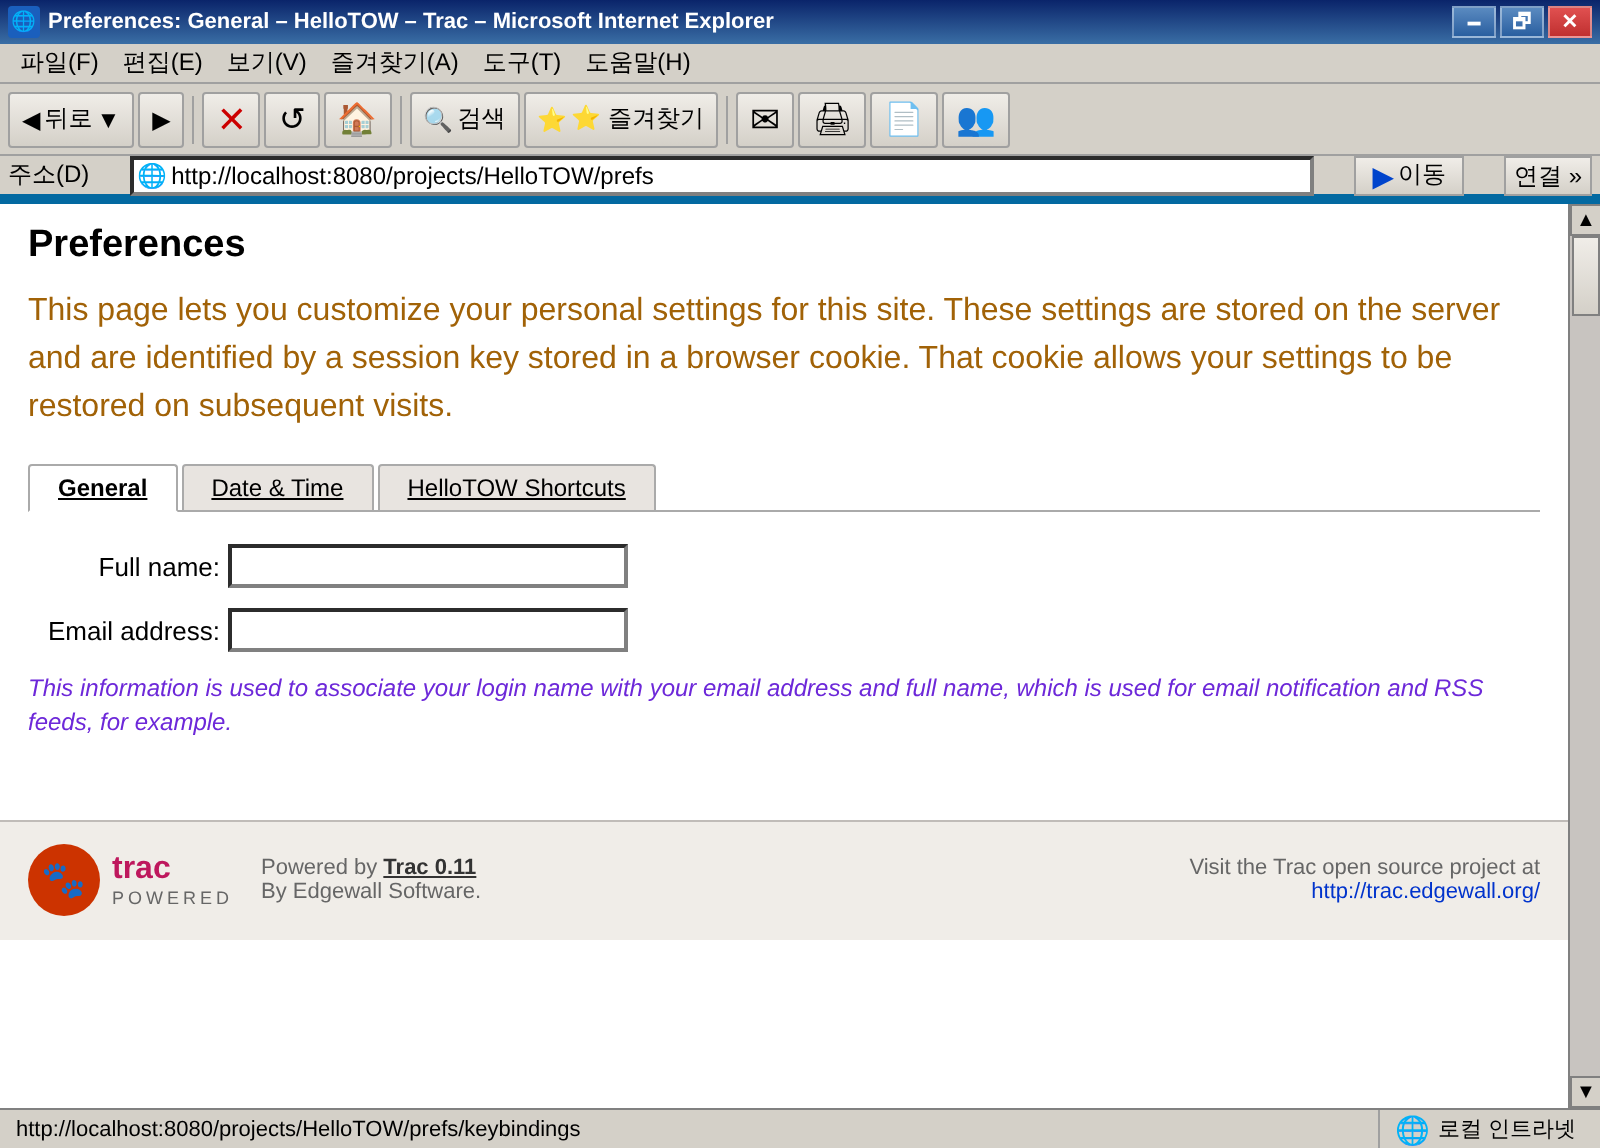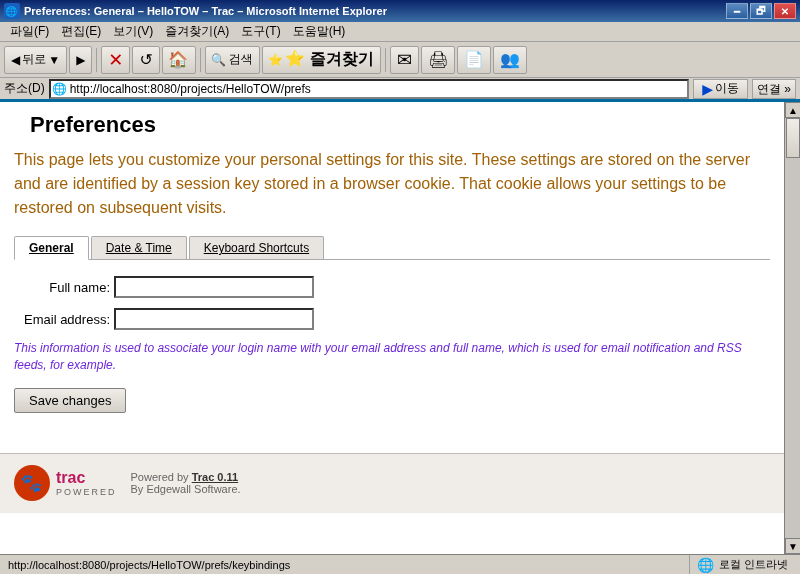--- a/index.html
+++ b/index.html
@@ -70,22 +70,22 @@
     }
     .tb-sep { width: 1px; height: 24px; background: #a0a0a0; margin: 0 2px; }
 
     
     .address-bar {
       background: #d4d0c8;
       height: 24px;
       display: flex;
       align-items: center;
       padding: 2px 4px;
-      border-bottom: 3px solid #0369a1;
-      gap: 4px;
+      border-bottom: 5px solid #0369a1;
+      gap: 20px;
       font-size: 12px;
     }
     .address-label { color: #000; white-space: nowrap; }
     .address-input-wrapper {
       flex: 1;
       display: flex;
       align-items: center;
       background: white;
       border: 2px inset #808080;
       height: 20px;
@@ -120,25 +120,24 @@
     
     .page-content {
       flex: 1;
       padding: 10px 14px;
       background: white;
       overflow-y: auto;
       font-size: 13px;
     }
 
     .page-title {
-      font-size: 22px;
+      font-size: 19px;
       font-weight: bold;
       margin-bottom: 10px;
       color: #000;
-      margin-left: 16px;
     }
 
     .page-description {
       font-size: 16px;
       line-height: 1.5;
       margin-bottom: 16px;
       color: #a16207;
     }
 
     
@@ -320,21 +319,21 @@
   <div class="tb-btn">
     <span style="font-size:16px;">🏠</span>
   </div>
   <div class="tb-sep"></div>
   <div class="tb-btn">
     <span>🔍</span>
     <span>검색</span>
   </div>
   <div class="tb-btn">
     <span>⭐</span>
-    <span style="font-size:16px;font-weight:bold;">⭐ 즐겨찾기</span>
+    <span style="font-size:12px;">⭐ 즐겨찾기</span>
   </div>
   <div class="tb-sep"></div>
   <div class="tb-btn">
     <span style="font-size:18px;">✉</span>
   </div>
   <div class="tb-btn">
     <span style="font-size:16px;">🖨</span>
   </div>
   <div class="tb-btn">
     <span style="font-size:16px;">📄</span>
@@ -364,52 +363,55 @@
   <div class="page-content">
 
     <h1 class="page-title">Preferences</h1>
 
     <p class="page-description">This page lets you customize your personal settings for this site. These settings are stored on the server and are identified by a session key stored in a browser cookie. That cookie allows your settings to be restored on subsequent visits.</p>
 
     
     <div class="tabs">
       <div class="tab active">General</div>
       <div class="tab">Date &amp; Time</div>
-      <div class="tab">Keyboard Shortcuts</div>
+      <div class="tab">HelloTOW Shortcuts</div>
     </div>
 
     
     <div class="form-row">
       <label class="form-label">Full name:</label>
       <input class="form-input" type="text" style="">
     </div>
 
     <div class="form-row">
       <label class="form-label">Email address:</label>
       <input class="form-input" type="text" style="">
     </div>
 
     <p class="form-note">This information is used to associate your login name with your email address and full name, which is used for email notification and RSS feeds, for example.</p>
 
-    <button class="save-btn">Save changes</button>
 
     
     <div class="footer" style="margin-top: 40px; margin-left: -14px; margin-right: -14px; padding: 0 14px; border-top: 1px solid #c0bcb8;">
       <div class="footer-logo">
         <div class="trac-paw">🐾</div>
         <div>
           <div class="footer-trac-text">trac</div>
           <div style="font-size:9px; color:#666; letter-spacing:2px; text-transform:uppercase;">POWERED</div>
         </div>
         <div class="footer-powered">
           <span>Powered by</span>
           <a href="#">Trac 0.11</a><br>
           <span>By Edgewall Software.</span>
         </div>
       </div>
+      <div class="footer-right">
+        <span>Visit the Trac open source project at</span><br>
+        <a href="#">http://trac.edgewall.org/</a>
+      </div>
     </div>
 
   </div>
 
   <div class="scrollbar">
     <div class="sb-arrow">▲</div>
     <div class="sb-track">
       <div class="sb-thumb"></div>
     </div>
     <div class="sb-arrow">▼</div>

